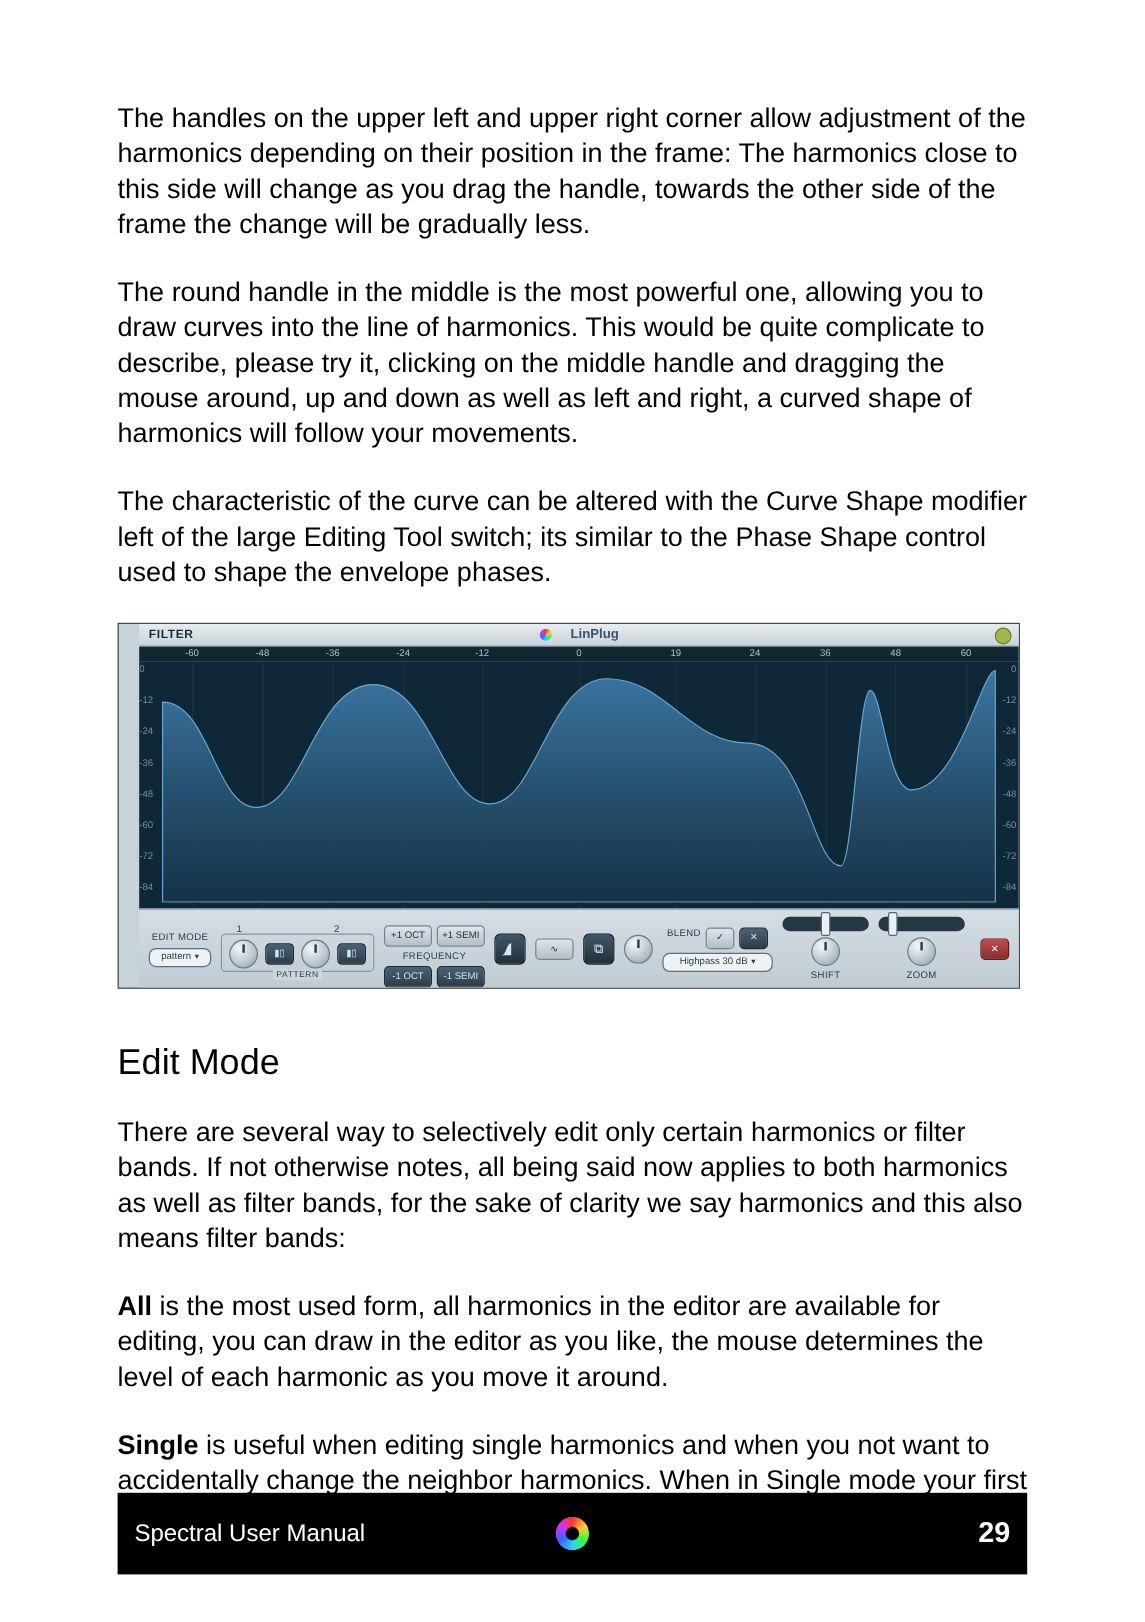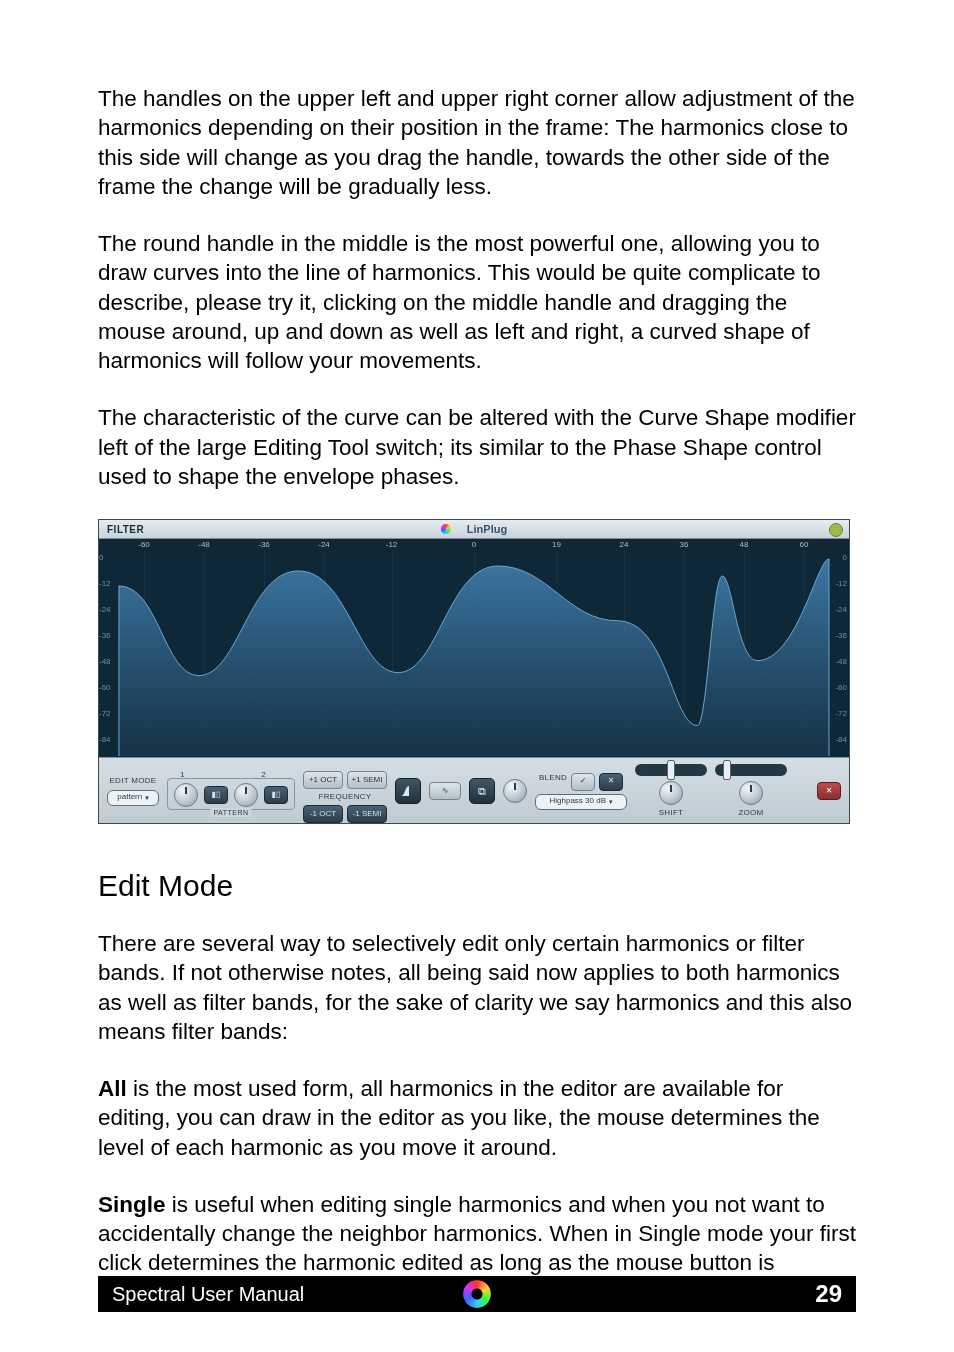--- a/index.html
+++ b/index.html
@@ -23,20 +23,21 @@
     width:752px;
     height:305px;
     margin:2px 0 8px 0;
     background:#c8d2d9;
     border:1px solid #3a4a55;
     box-sizing:border-box;
     font-size:10px;
     color:#1a2a34;
     position:relative;
     overflow:hidden;
+    padding-left:17px;
   }
   .fs-header{
     height:18px;
     background:linear-gradient(#e6ecef,#c9d3da);
     border-bottom:1px solid #7c8c98;
     display:flex;
     align-items:center;
     position:relative;
   }
   .fs-header .title{margin-left:8px;font-weight:600;letter-spacing:.5px;font-size:10px;}
@@ -133,21 +134,21 @@
   }
   .zoom-range .thumb{
     position:absolute;top:-4px;left:8px;width:6px;height:18px;
     background:#e9eff2;border:1px solid #516575;border-radius:2px;
   }
 
   
   .footer{
     position:absolute;left:98px;right:98px;bottom:40px;height:36px;
     background:#000;color:#fff;display:flex;align-items:center;
-    padding:0 14px;font-size:20px;
+    padding:16px 14px;font-size:20px;
   }
   .footer .swirl{
     position:absolute;left:50%;transform:translateX(-50%);
     width:28px;height:28px;border-radius:50%;
     background:conic-gradient(#f33,#fc3,#3f3,#3cf,#36f,#c3f,#f33);
     mask:radial-gradient(circle,transparent 5px,#000 6px);
     -webkit-mask:radial-gradient(circle,transparent 5px,#000 6px);
   }
   .footer .pnum{margin-left:auto;font-weight:700;font-size:24px;}
 </style>

